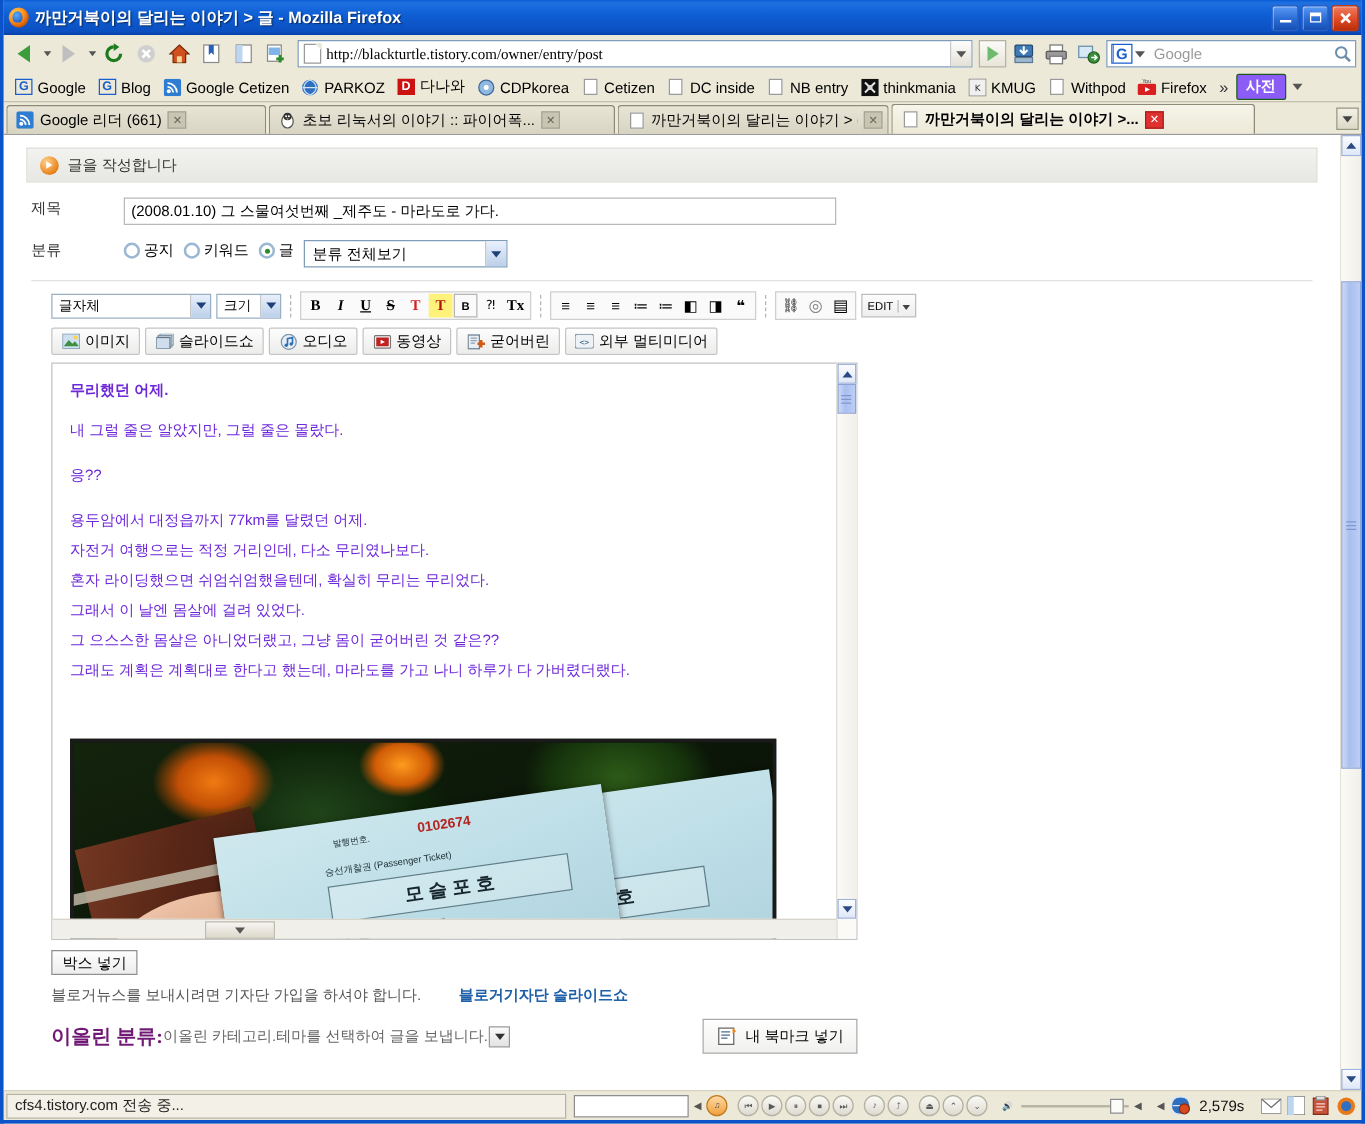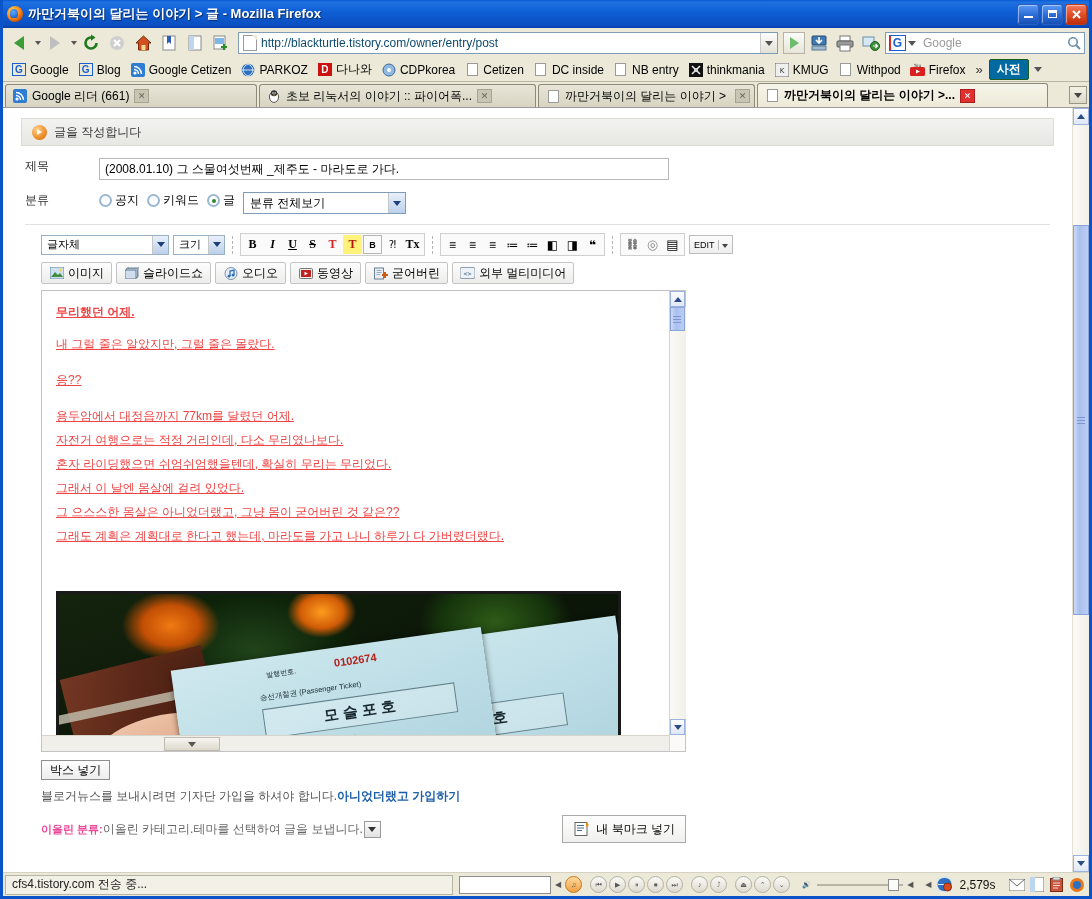--- a/index.html
+++ b/index.html
@@ -104,21 +104,21 @@
   }
   #urlbox .pageicon {
     width: 14px; height: 16px; margin: 0 4px 0 4px;
     background: #fff; border: 1px solid #9a9a9a; flex: 0 0 14px;
     position: relative;
   }
   #urlbox .pageicon:after{
     content:""; position:absolute; right:-1px; top:-1px;
     border-left:5px solid transparent; border-top:5px solid #ece9d8;
   }
-  #urlbox .utext { font-size: 12px; color: #0c4a6e; white-space: nowrap; overflow: hidden; flex:1 1 auto;}
+  #urlbox .utext { font-size: 12px; color: #000000; white-space: nowrap; overflow: hidden; flex:1 1 auto;font-family:Liberation Serif, serif;}
   #urlbox .udrop {
     width: 17px; height: 20px; border-left: 1px solid #c9c9c9;
     background: linear-gradient(180deg,#fdfdfd,#e3e1d6);
     display: flex; align-items: center; justify-content: center; flex:0 0 17px;
   }
   #gobtn {
     width:22px;height:22px;border:1px solid #b6b3a6;
     background: linear-gradient(180deg,#fbfbf8,#e8e5d8);
     display:flex;align-items:center;justify-content:center;flex:0 0 22px;
   }
@@ -140,21 +140,21 @@
   #bmbar {
     height: 24px; flex: 0 0 24px;
     background: #ece9d8;
     display: flex; align-items: center;
     gap: 1px; padding: 0 4px;
     border-bottom: 1px solid #b9b5a4;
     overflow: hidden;
   }
   .bm { display:flex; align-items:center; padding: 1px 4px; font-size:12px; white-space:nowrap; flex:0 0 auto;}
   .bm .bmi { width:16px;height:16px;margin-right:3px; display:flex;align-items:center;justify-content:center;flex:0 0 16px;}
-  .bm.green { background:#0369a1; color:#fff; border:1px solid #1d5c1d; font-weight:bold; padding:1px 7px; border-radius:2px;}
+  .bm.green { background:#8b5cf6; color:#fff; border:1px solid #1d5c1d; font-weight:bold; padding:1px 7px; border-radius:2px;}
   .chev { font-size:13px; padding:0 5px; color:#333;}
 
   
   #tabbar {
     height: 26px; flex: 0 0 26px;
     background: #ece9d8;
     display: flex; align-items: flex-end;
     padding: 0 2px;
     border-bottom: 1px solid #9a9a9a;
     position: relative;
@@ -309,21 +309,21 @@
 
   
   .editorbox {
     margin: 6px 0 0 38px;
     width: 645px; height: 462px;
     border: 1px solid #c3c3c3;
     background:#fff; position:relative;
     display:flex;
   }
   .edoc { flex:1 1 auto; padding: 12px 14px; overflow:hidden; position:relative;}
-  .edoc p { margin: 0 0 6px 0; font-size:12px; color:#ef4444; line-height:18px; white-space:nowrap;text-decoration:underline;}
+  .edoc p { margin: 0 0 6px 0; font-size:12px; color:#6d28d9; line-height:18px; white-space:nowrap;}
   .edoc p.b { font-weight:bold; margin-bottom: 14px;}
   .edoc p.gap { height: 12px; margin:0; }
   .edscroll { width:16px; flex:0 0 16px; background:#fbfaf6; border-left:1px solid #d6d4cb;
     display:flex;flex-direction:column;align-items:center;}
   .edscroll .sbbtn { width:15px;height:16px;flex:0 0 16px;}
   .edhscroll {
     position:absolute; left:0; right:16px; bottom:0; height:16px;
     background:#f1efe9; border-top:1px solid #d6d4cb;
     display:flex; align-items:center;
   }
@@ -384,24 +384,24 @@
   }
 
   
   .botsec { margin: 8px 0 0 38px; width: 645px; }
   .smallbtn {
     display:inline-flex;align-items:center;justify-content:center;
     height:20px; padding:0 8px; border:1px solid #8f8f8f;
     background: linear-gradient(180deg,#fdfdfd,#ededed);
     font-size:12px;
   }
-  .noteline { margin-top:8px; font-size:12px; color:#555; display:flex;align-items:center;gap:0;}
+  .noteline { margin-top:8px; font-size:12px; color:#555; display:flex;align-items:center;gap:30px;}
   .notelink { color:#1d5fa8; font-weight:bold; }
   .daumrow { margin-top:10px; display:flex;align-items:center;}
-  .daumrow .lbl { font-size:11px;font-weight:bold;color:#ec4899;}
+  .daumrow .lbl { font-size:16px;font-weight:bold;color:#701a75;font-family:Liberation Serif, serif;}
   .daumrow .val { font-size:12px;color:#666;}
   .ddrop { width:17px;height:17px;border:1px solid #9a9a9a;background:linear-gradient(180deg,#fbfbfb,#e2e2e2);
     display:flex;align-items:center;justify-content:center; margin-left:1px;}
   .bmbtn {
     margin-left:auto; height:28px; border:1px solid #a9a9a9;
     background:linear-gradient(180deg,#fefefe,#f0f0ee);
     display:flex;align-items:center;gap:5px; padding:0 10px; font-size:12px;
   }
 
   
@@ -657,21 +657,21 @@
     <div class="chev">»</div>
     <div class="bm green">
       <span>사전</span>
     </div>
     <div style="margin-left:4px;">
       <span style="display:block;width:0;height:0;border-left:4px solid transparent;border-right:4px solid transparent;border-top:5px solid #555;"></span>
     </div>
   </div>
 
   <div id="tabbar">
-    <div class="tab" style="width:252px;">
+    <div class="tab" style="width:208px;">
       <span class="ti">
         <svg width="14" height="14" viewBox="0 0 14 14">
             <rect width="14" height="14" rx="2" fill="#2d7dd2"></rect>
             <circle cx="4" cy="10" r="1.6" fill="#fff"></circle>
             <path d="M3 6.5a4.5 4.5 0 0 1 4.5 4.5M3 3.5a7.5 7.5 0 0 1 7.5 7.5" stroke="#fff" stroke-width="1.4" fill="none"></path>
           </svg>
       </span>
       <span class="tl">Google 리더 (661)</span>
       <span class="tx">✕</span>
     </div>
@@ -921,21 +921,21 @@
             <div class="edhthumb" style="left:122px;width:56px;">
               <span style="width:0;height:0;border-left:4px solid transparent;border-right:4px solid transparent;border-top:5px solid #555;"></span>
             </div>
           </div>
         </div>
 
         <div class="botsec">
           <span class="smallbtn">박스 넣기</span>
           <div class="noteline">
             <span>블로거뉴스를 보내시려면 기자단 가입을 하셔야 합니다.</span>
-            <span class="notelink">아니었더랬고 가입하기</span>
+            <span class="notelink">블로거기자단 슬라이드쇼</span>
           </div>
           <div class="daumrow">
             <span class="lbl">이올린 분류:</span>
             <span class="val">이올린 카테고리.테마를 선택하여 글을 보냅니다.</span>
             <span class="ddrop">
               <span style="width:0;height:0;border-left:4px solid transparent;border-right:4px solid transparent;border-top:5px solid #333;"></span>
             </span>
             <span class="bmbtn">
               <span style="width:18px;height:18px;display:flex;align-items:center;justify-content:center;">
                 <svg width="16" height="16" viewBox="0 0 16 16">

